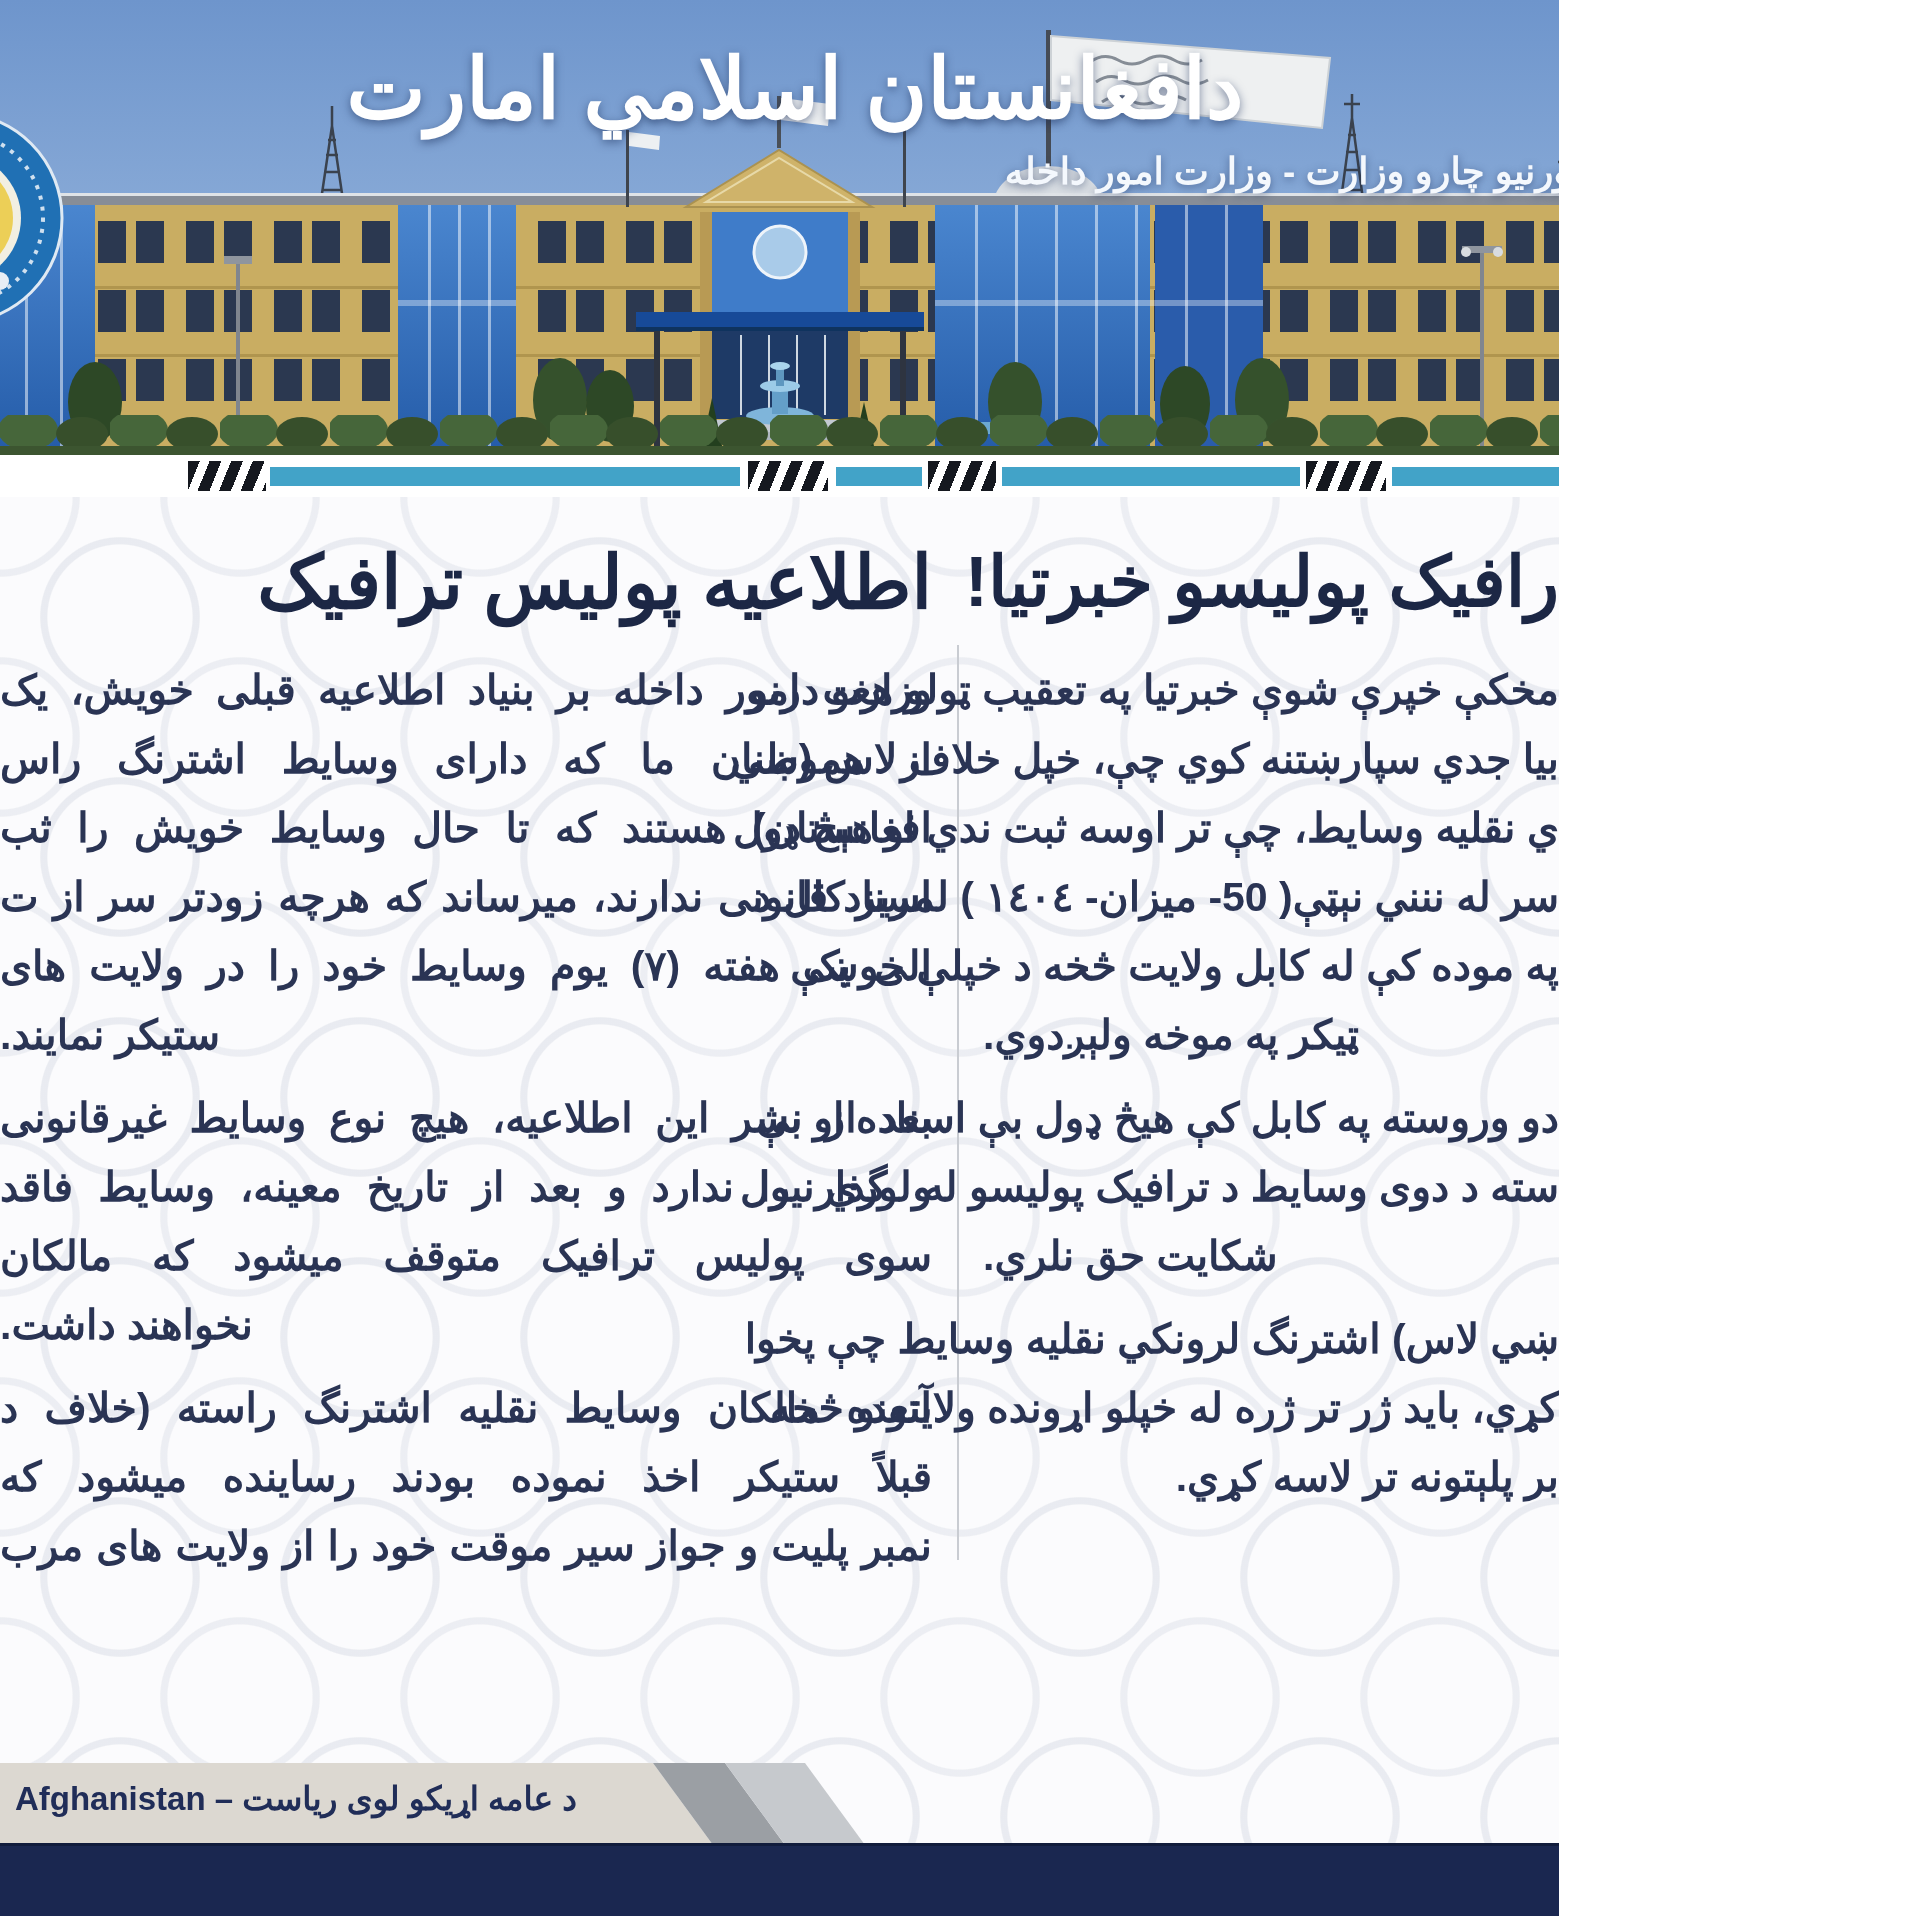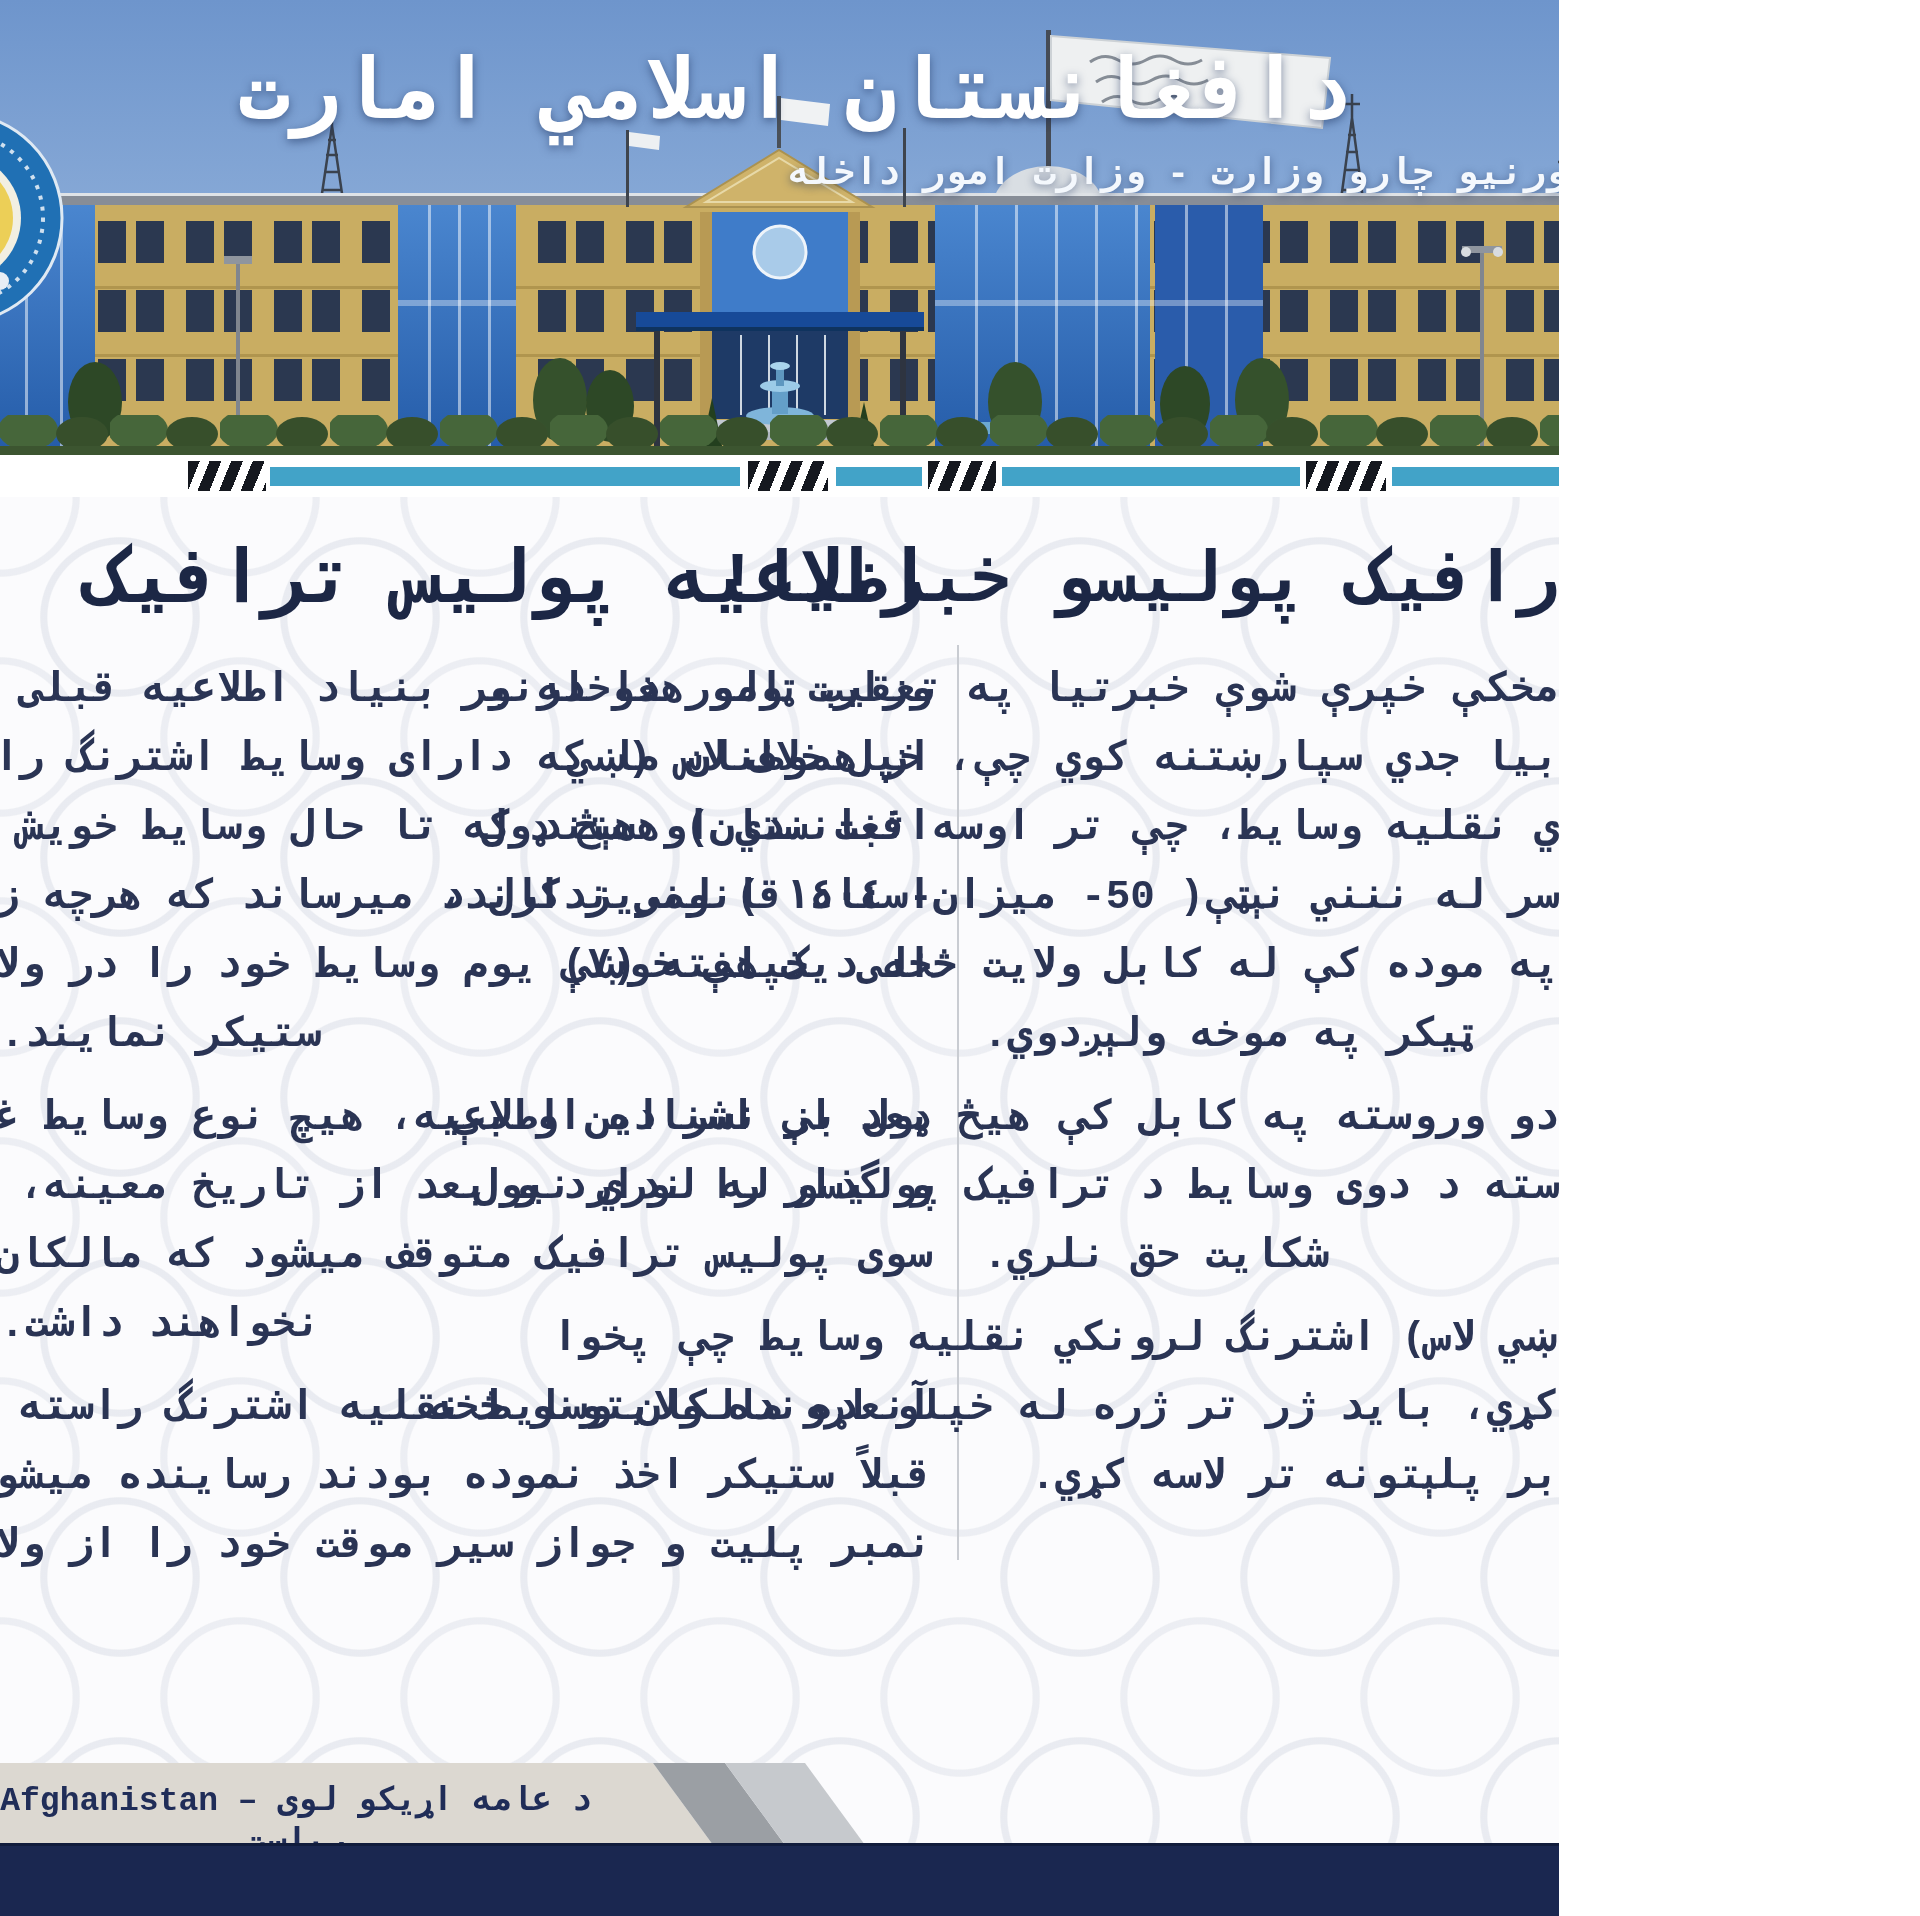--- a/index.html
+++ b/index.html
@@ -1,18 +1,18 @@
 <!DOCTYPE html>
 <html><head>
 <meta charset="utf-8">
 <style>
   html,body { margin:0; padding:0; background:#ffffff; }
   .poster {
     position:relative; width:1559px; height:1916px; overflow:hidden;
-    background:#ec4899; font-family:Liberation Mono, monospace;
+    background:#ec4899; font-family:Liberation Sans, sans-serif;
   }
   
   .photo { position:absolute; top:0; left:0; width:1920px; height:455px; overflow:hidden; }
   .photo svg { display:block; }
   .photo-title {
     position:absolute; top:40px; left:0; right:330px; text-align:center;
     font-size:84px; font-weight:bold; color:#ffffff; direction:rtl;
     text-shadow:0 3px 10px rgba(25,45,90,.55);
   }
   .photo-subtitle {

